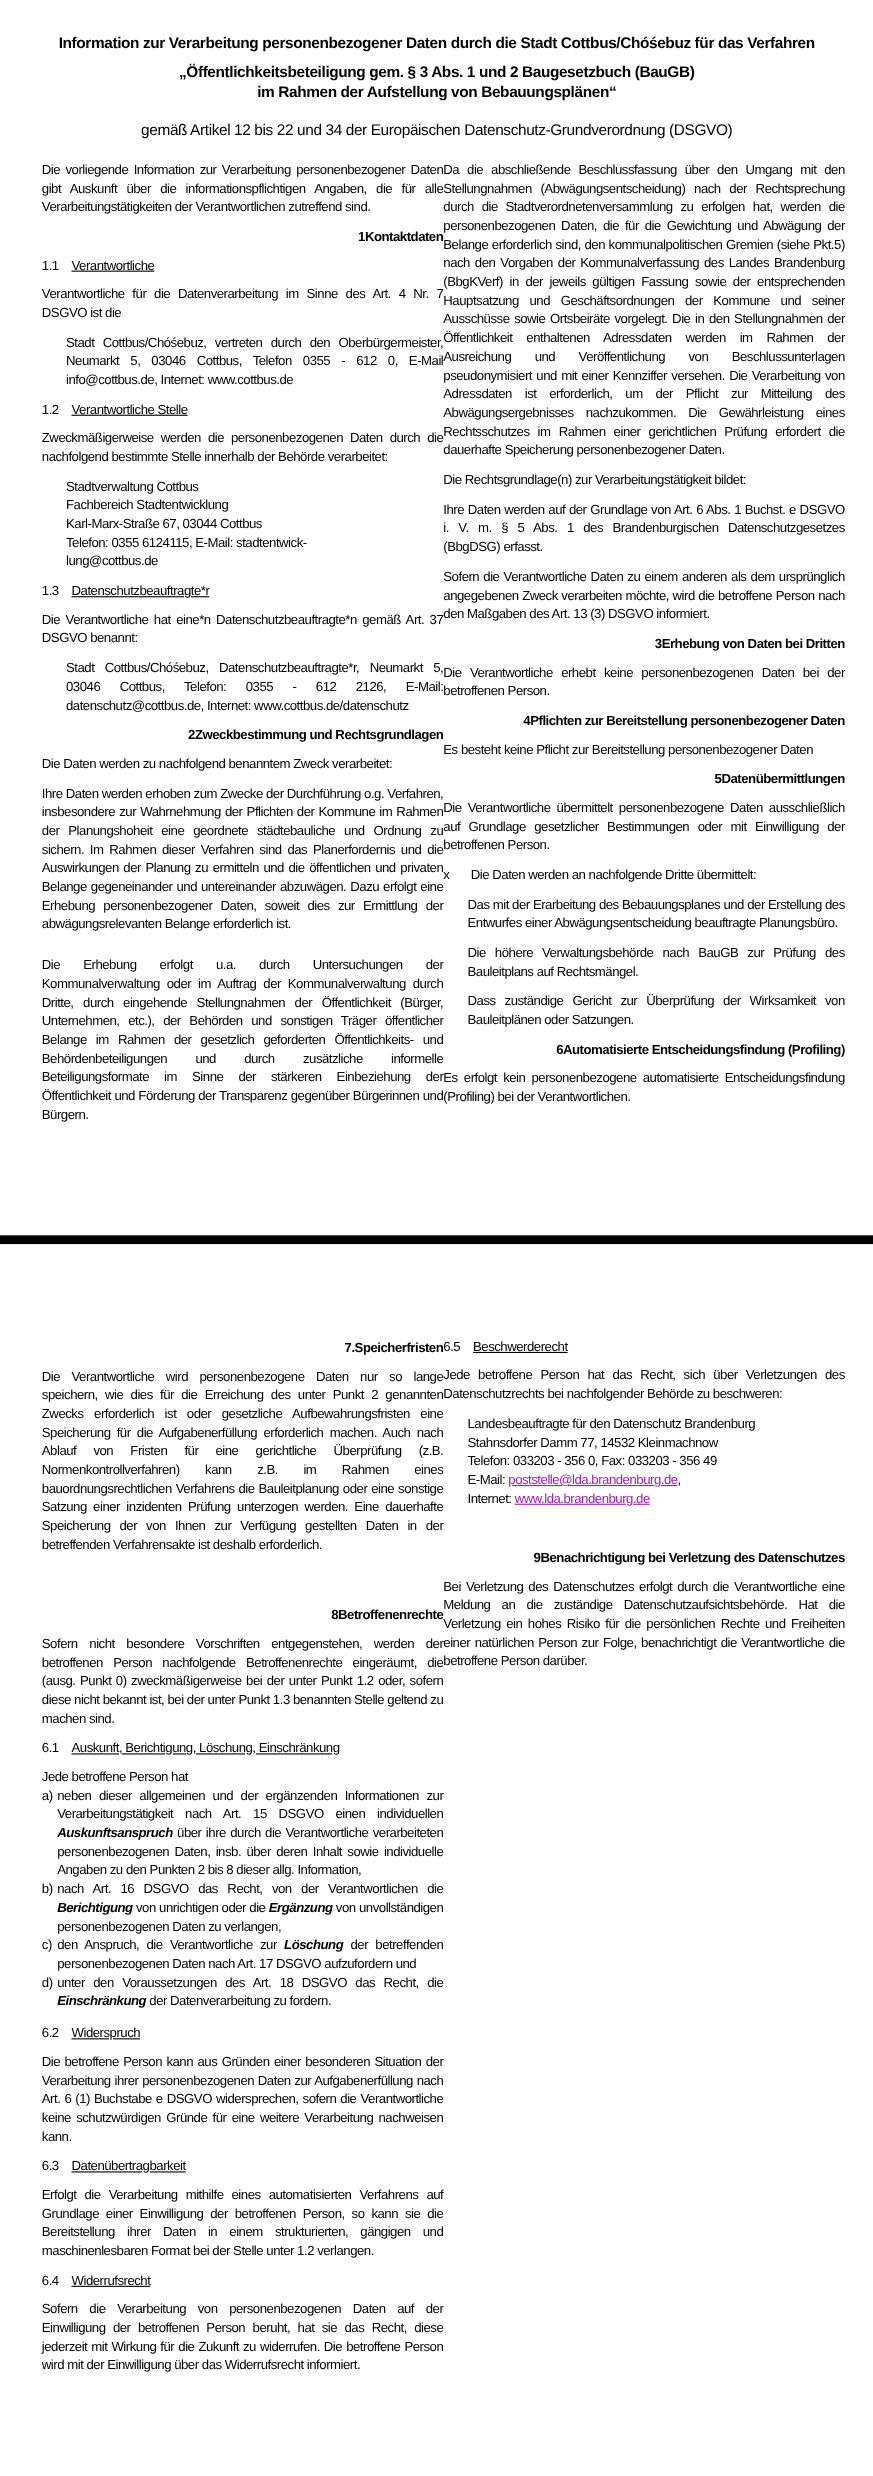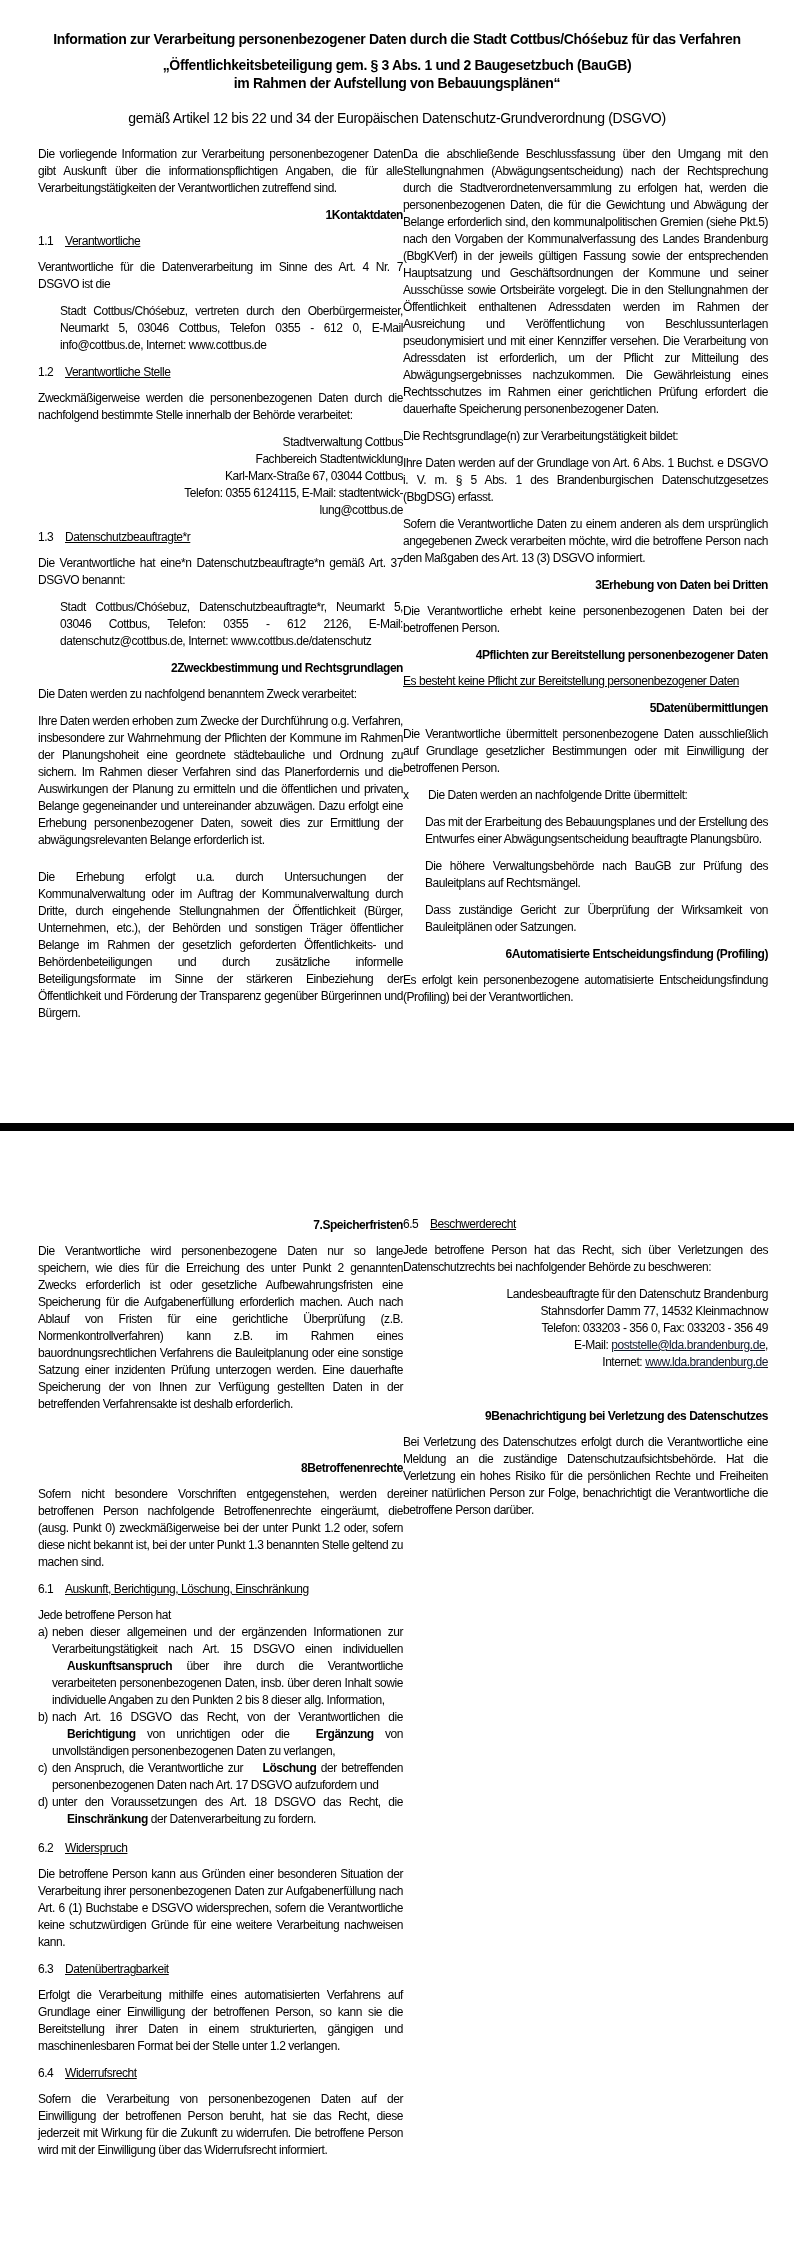--- a/index.html
+++ b/index.html
@@ -22,32 +22,32 @@
   .cols{display:flex;padding:0 26px 0 38px;margin-top:19px;}
   .col{flex:1;min-width:0;text-align:justify;overflow-wrap:break-word;}
   p.blk{margin:0 0 10px;}
   p.lead{margin:0;text-align:left;}
   .blk-heading{font-weight:bold;margin:3px 0 9px;white-space:nowrap;text-align:right;}
   .blk-heading .num{display:inline-block;min-width:27px;}
   .blk-sub{margin:2px 0 9px;text-align:left;}
   .blk-sub .num{display:inline-block;min-width:27px;}
   .blk-sub .lbl{text-decoration:underline;}
   .indent{margin:0 0 10px 22px;text-align:justify;}
-  .lines{margin:0 0 10px 36px;text-align:right;}
+  .lines{margin:0 0 10px 22px;text-align:left;}
   .bullet{padding-left:25px;text-indent:-25px;margin:0 0 10px;text-align:left;}
   .bullet .mk{display:inline-block;width:25px;text-indent:0;}
   .item{padding-left:14px;text-indent:-14px;margin:0;text-align:justify;}
   .item .mk{display:inline-block;width:14px;text-indent:0;}
-  .hang{padding-left:25px;text-indent:-25px;margin:0 0 10px;text-align:left;text-decoration:underline;}
+  .hang{padding-left:25px;text-indent:-25px;margin:0 0 10px;text-align:left;}
   .gap-sm{height:10px;}
   .gap-md{height:24px;}
   .gap-lg{height:34px;}
   .b{font-weight:bold;}
-  .i{margin-left:15px;}
-  a.lnk{color:#0f172a;text-decoration:underline;cursor:pointer;}
+  .i{font-style:italic;}
+  a.lnk{color:#a21caf;text-decoration:underline;cursor:pointer;}
 </style>
 </head>
 <body>
 
 <div class="doc">
   <div class="page page1">
     <header class="dochead">
       <div class="t1">Information zur Verarbeitung personenbezogener Daten durch die Stadt Cottbus/Chóśebuz für das Verfahren</div>
       <div class="t2">„Öffentlichkeitsbeteiligung gem. § 3 Abs. 1 und 2 Baugesetzbuch (BauGB)</div>
       <div class="t2">im Rahmen der Aufstellung von Bebauungsplänen“</div>

